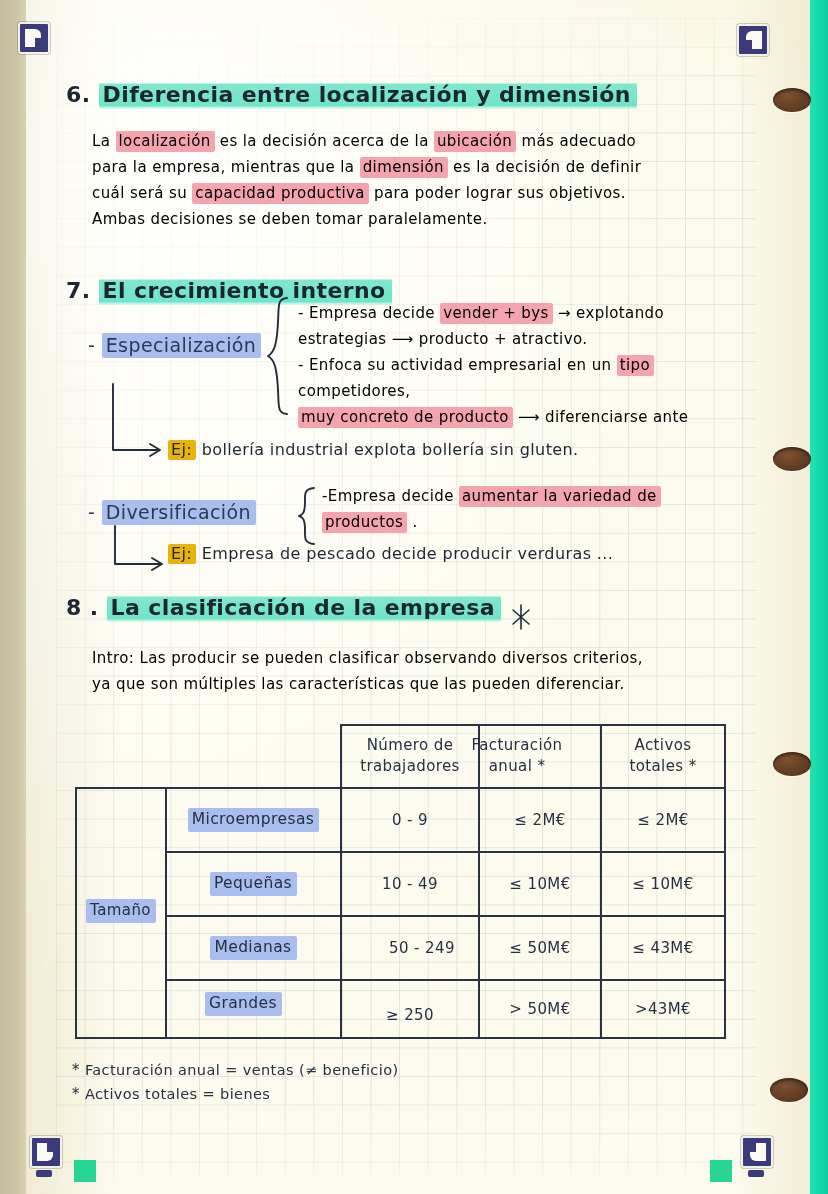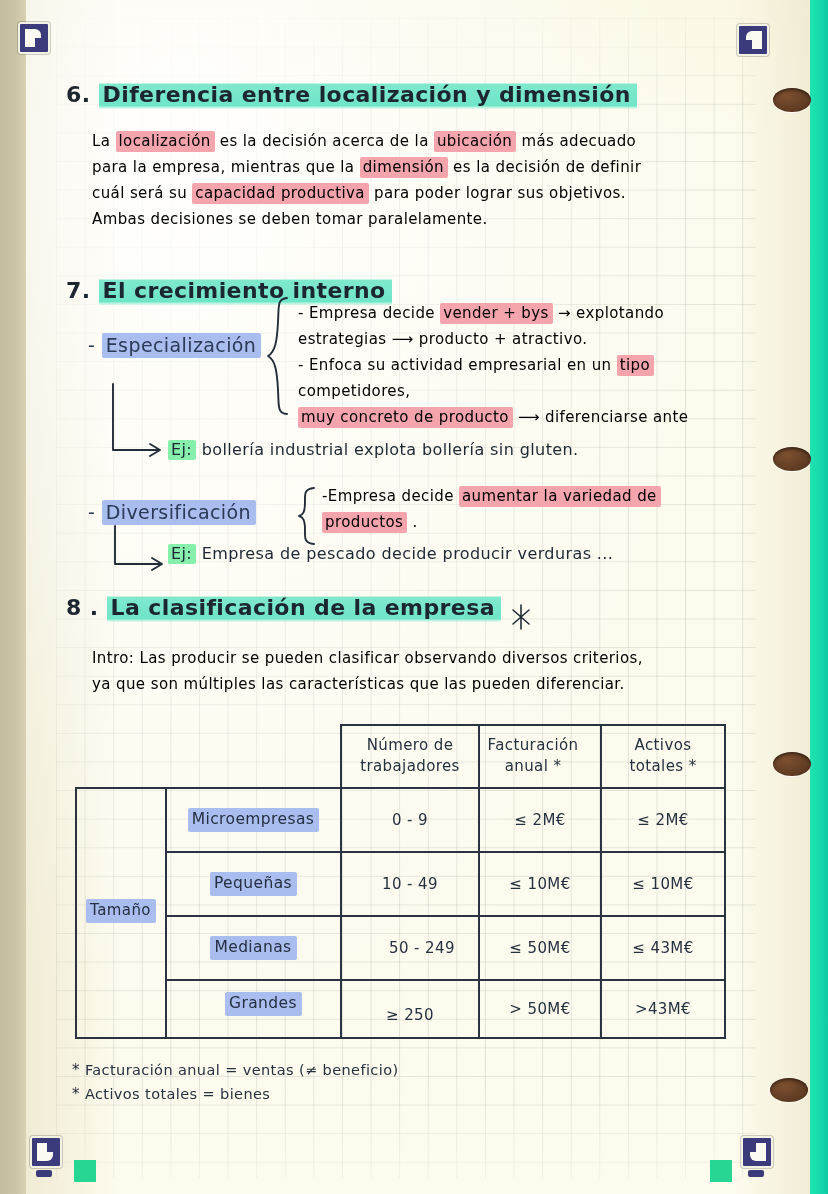--- a/index.html
+++ b/index.html
@@ -96,21 +96,21 @@
     background:#f4a4ad;
     padding:1px 4px 2px 3px;border-radius:2px;
     box-decoration-break:clone;-webkit-box-decoration-break:clone;
   }
   .hl-blue{
     background:#a9bdef;
     padding:1px 5px 2px 4px;border-radius:2px;
     box-decoration-break:clone;-webkit-box-decoration-break:clone;
   }
   .hl-violet{
-    background:#86efac;
+    background:#eab308;
     padding:0px 4px 1px 3px;border-radius:2px;
     box-decoration-break:clone;-webkit-box-decoration-break:clone;
   }
   p.body{
     margin:0;font-size:15px;line-height:26px;color:#000000;white-space:nowrap;
   }
   .sub-label{font-size:19px;color:#2a3a56;white-space:nowrap;}
 
   
   svg.draw{position:absolute;overflow:visible;}
@@ -269,21 +269,21 @@
 
       <div class="tline" style="left:75px; top:787px;width:2px;height:252px;"></div>
       <div class="tline" style="left:165px;top:787px;width:2px;height:252px;"></div>
       <div class="tline" style="left:340px;top:724px;width:2px;height:315px;"></div>
       <div class="tline" style="left:478px;top:724px;width:2px;height:315px;"></div>
       <div class="tline" style="left:600px;top:724px;width:2px;height:315px;"></div>
       <div class="tline" style="left:724px;top:724px;width:2px;height:315px;"></div>
 
       <div class="cell" style="left:342px;top:726px;width:136px;height:60px;">Número de
 trabajadores</div>
-      <div class="cell" style="left:473px;top:726px;width:120px;height:60px;">Facturación
+      <div class="cell" style="left:457px;top:726px;width:120px;height:60px;">Facturación
 anual *</div>
       <div class="cell" style="left:602px;top:726px;width:122px;height:60px;">Activos
 totales *</div>
 
       <div class="cell" style="left:77px;top:895px;width:88px;height:32px;">
         <span class="hl-blue">Tamaño</span>
       </div>
 
       <div class="cell lbl" style="left:167px;top:789px;width:173px;height:62px;">
         <span class="hl-blue">Microempresas</span>
@@ -299,21 +299,21 @@
       <div class="cell" style="left:480px;top:853px;width:120px;height:62px;">≤ 10M€</div>
       <div class="cell" style="left:602px;top:853px;width:122px;height:62px;">≤ 10M€</div>
 
       <div class="cell lbl" style="left:167px;top:917px;width:173px;height:62px;">
         <span class="hl-blue">Medianas</span>
       </div>
       <div class="cell" style="left:342px;top:917px;width:136px;height:62px;margin-left:12px;">50 - 249</div>
       <div class="cell" style="left:480px;top:917px;width:120px;height:62px;">≤ 50M€</div>
       <div class="cell" style="left:602px;top:917px;width:122px;height:62px;">≤ 43M€</div>
 
-      <div class="cell lbl" style="left:177px;top:981px;width:173px;height:45px;">
+      <div class="cell lbl" style="left:157px;top:981px;width:173px;height:45px;">
         <span class="hl-blue">Grandes</span>
       </div>
       <div class="cell" style="left:342px;top:981px;width:136px;height:68px;">≥ 250</div>
       <div class="cell" style="left:480px;top:981px;width:120px;height:56px;">&gt; 50M€</div>
       <div class="cell" style="left:602px;top:981px;width:122px;height:56px;">&gt;43M€</div>
     </div>
 
     <div class="abs" style="left:72px;top:1058px;">
       <div class="foot">
         <span class="star">*</span>

